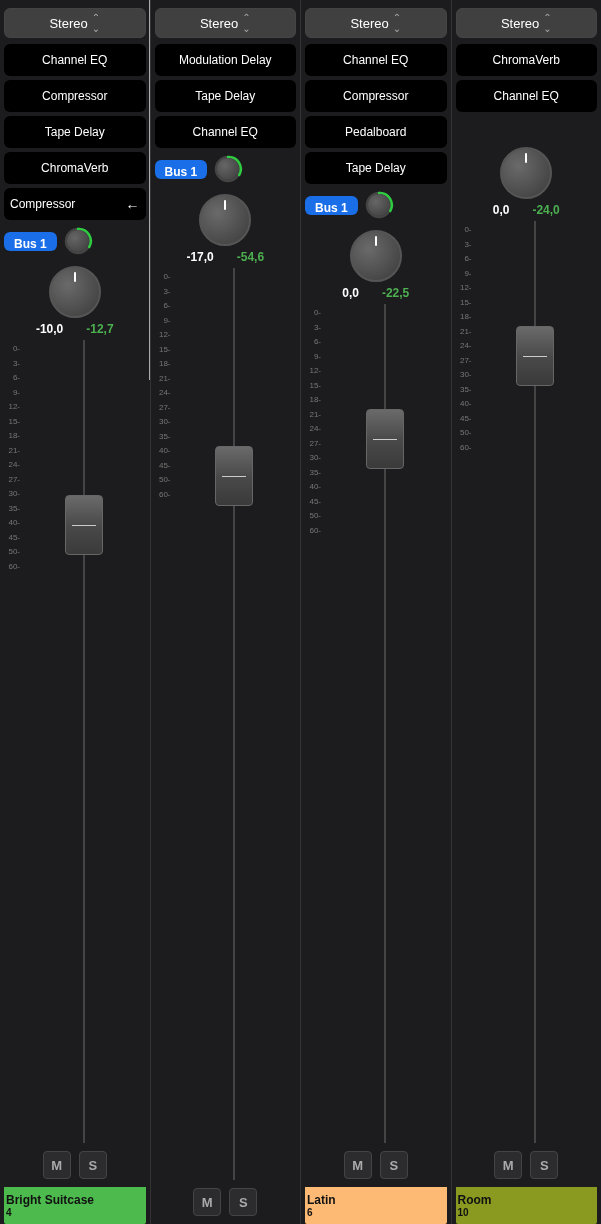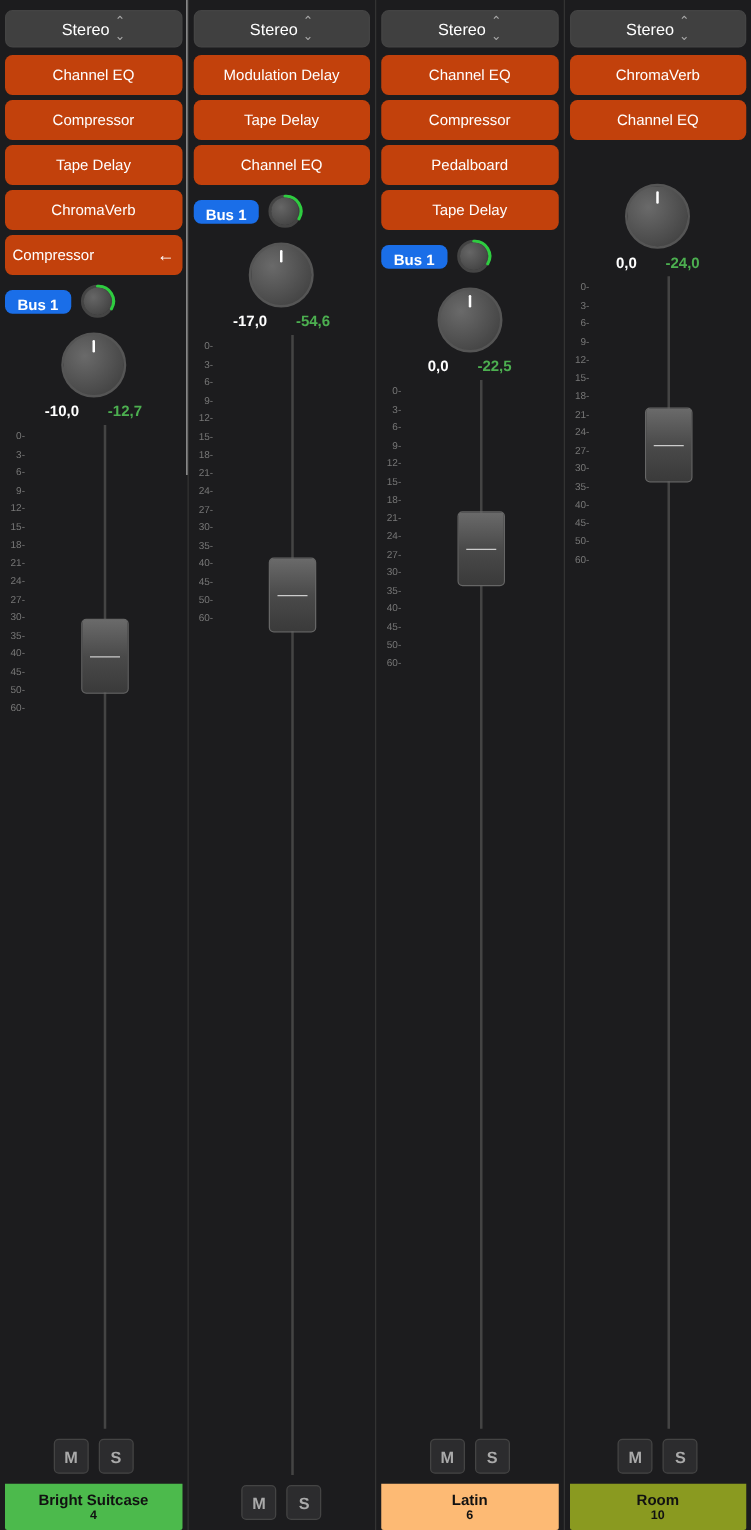--- a/index.html
+++ b/index.html
@@ -58,21 +58,21 @@
     
     .plugins {
       width: 100%;
       display: flex;
       flex-direction: column;
       gap: 4px;
       margin-bottom: 6px;
     }
 
     .plugin-btn {
-      background: #c2410c;
+      background: #000000;
       color: #fff;
       border: none;
       border-radius: 6px;
       font-size: 12px;
       font-weight: 500;
       padding: 6px 4px;
       text-align: center;
       cursor: pointer;
       min-height: 32px;
       display: flex;
@@ -242,21 +242,21 @@
       height: 28px;
       cursor: pointer;
       display: flex;
       align-items: center;
       justify-content: center;
     }
 
     
     .channel-label {
       width: 100%;
-      text-align: center;
+      text-align: left;
       padding: 6px 2px;
       font-size: 12px;
       font-weight: 600;
       color: #111;
       border-radius: 0 0 2px 2px;
     }
 
     .label-green { background: #4cba4c; }
     .label-yellow { background: #fdba74; }
     .label-olive { background: #8a9a20; }

